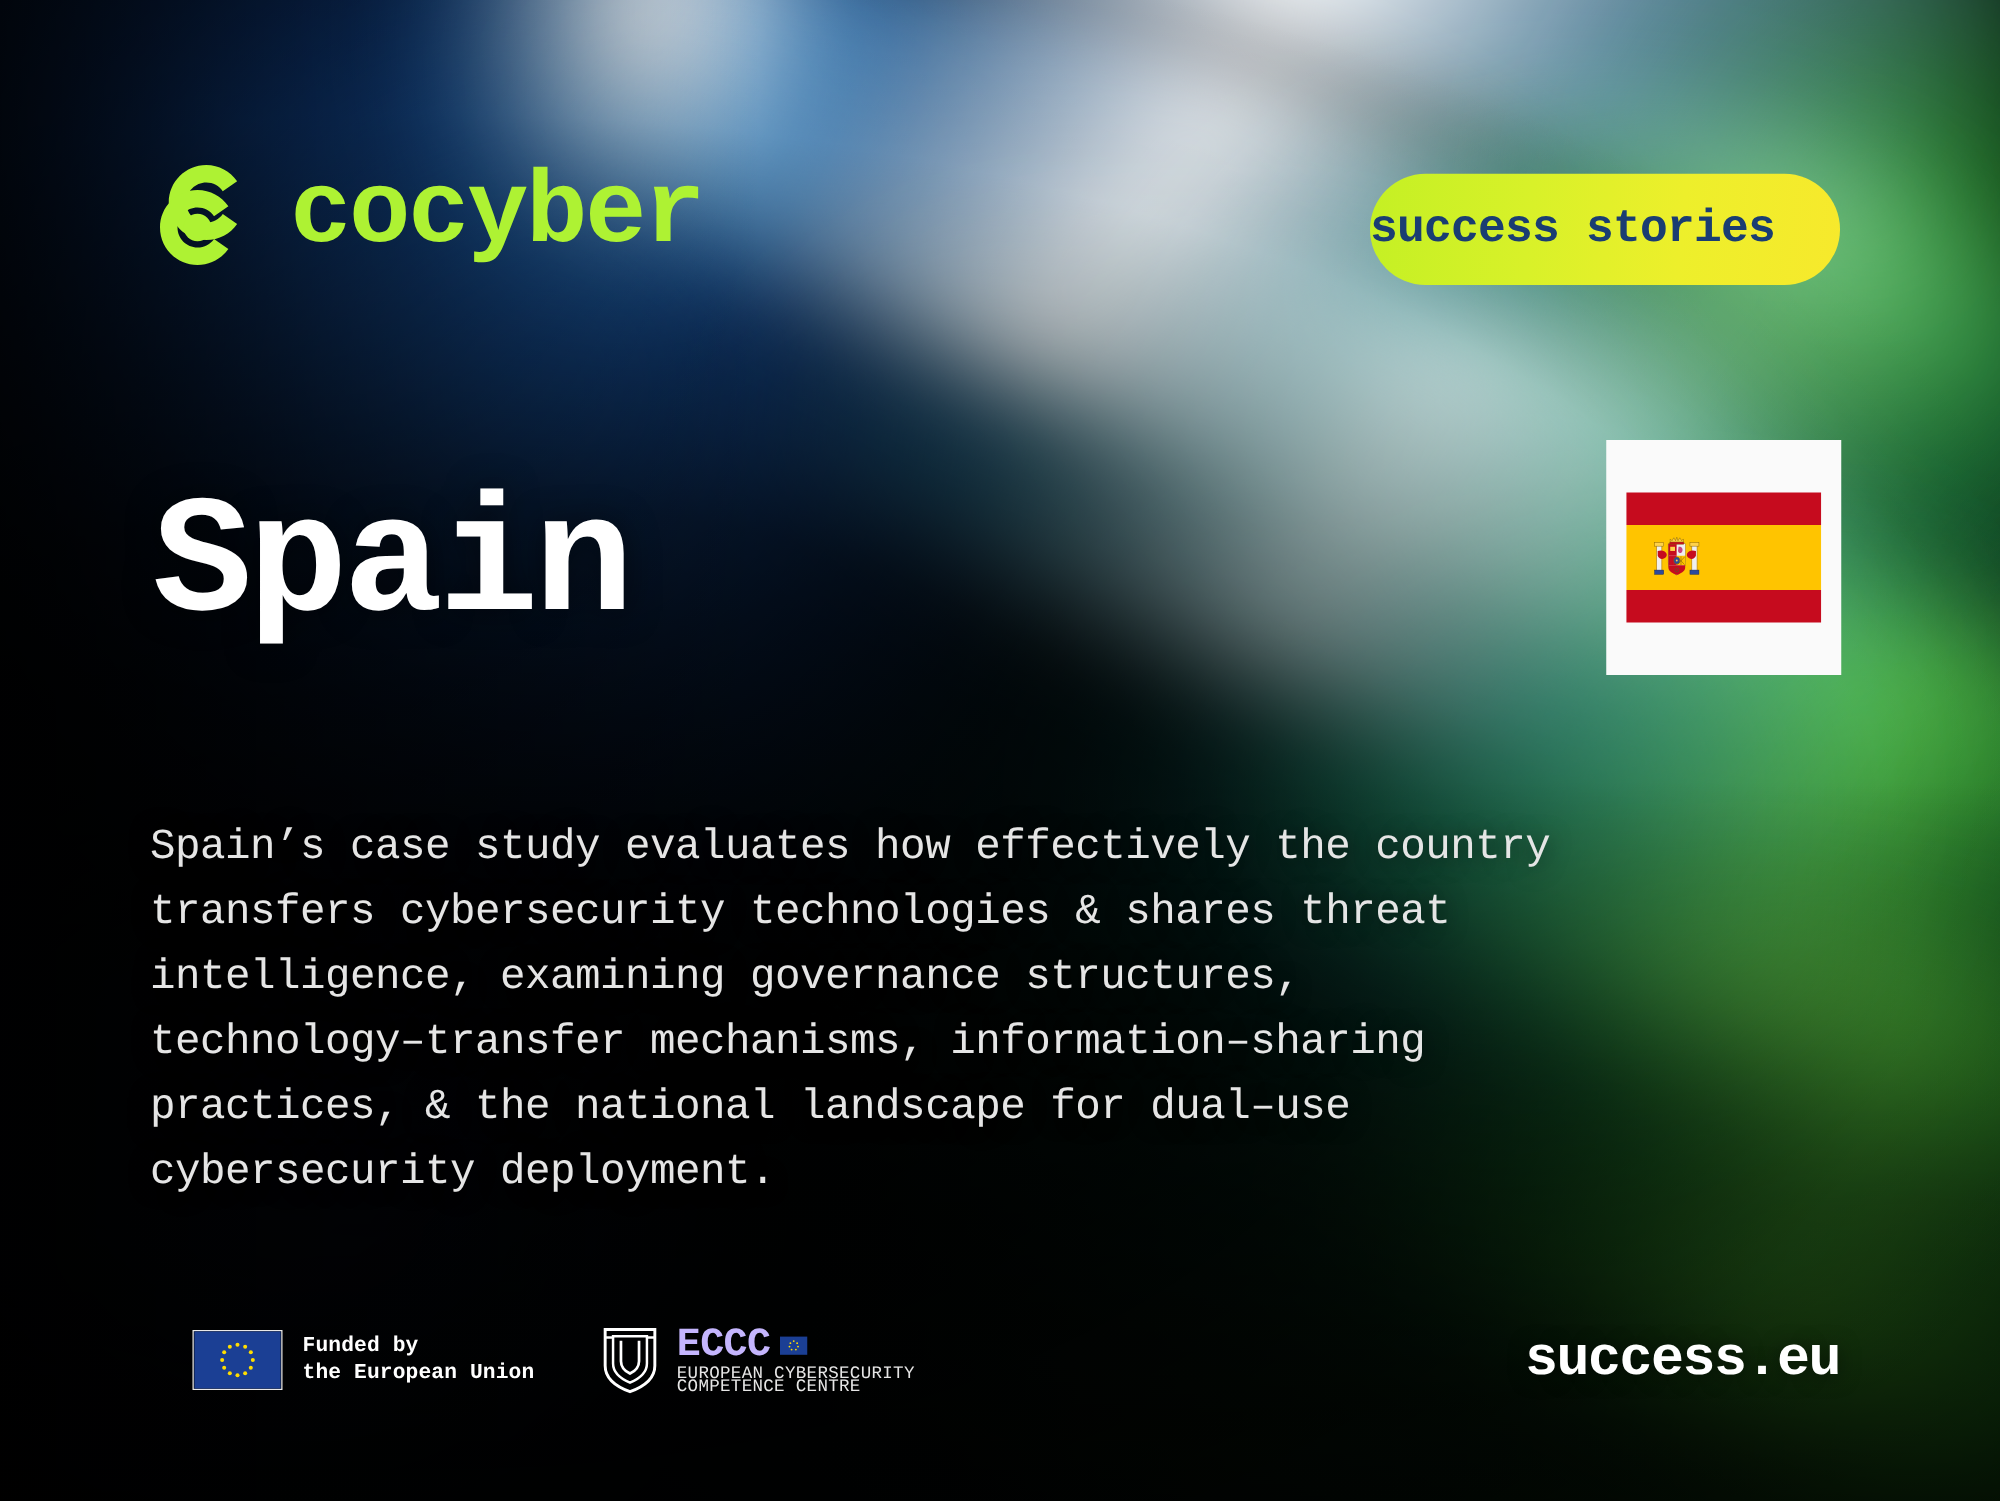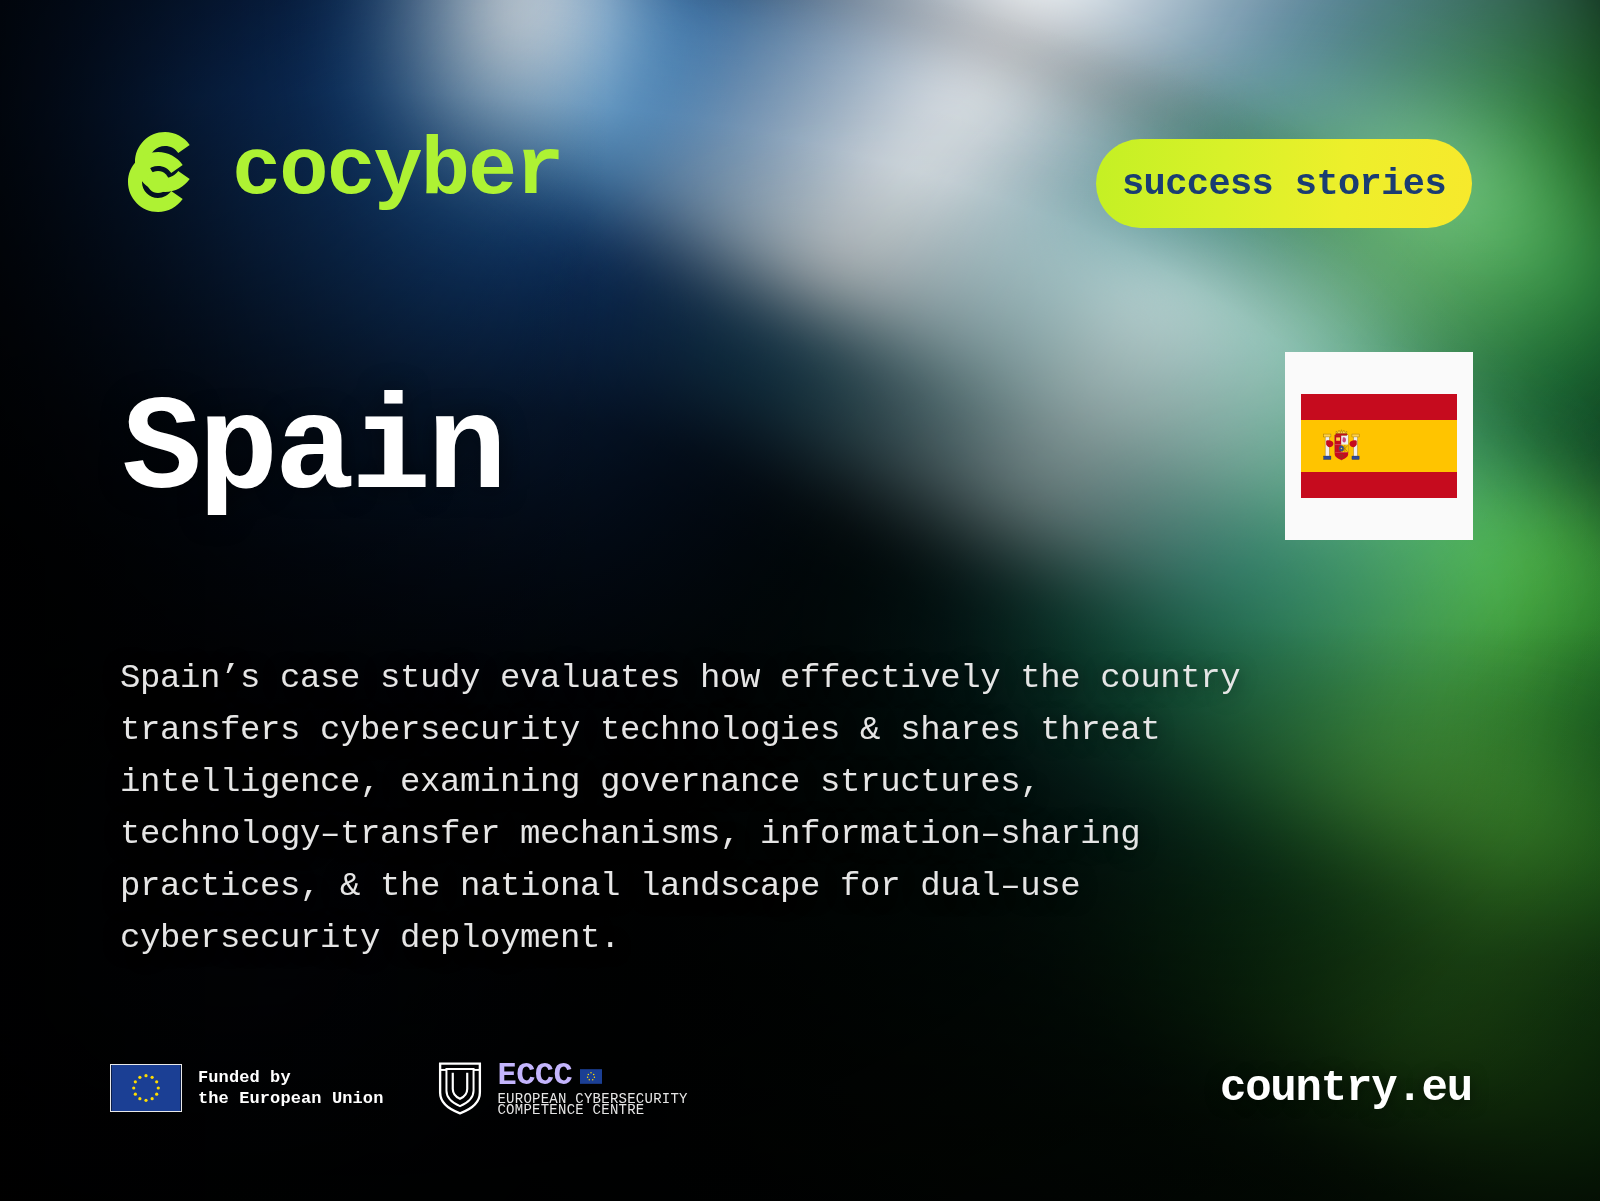--- a/index.html
+++ b/index.html
@@ -171,21 +171,21 @@
     font-size:82px; font-weight:bold; letter-spacing:-2px;
     color:#AEF233; line-height:1;
   }
 
   
   .badge {
     position:absolute; left:1096px; top:139px;
     width:376px; height:89px;
     border-radius:46px;
     background:linear-gradient(95deg, #C4F024 0%, #D8F129 34%, #EDEF2B 66%, #F7E92C 100%);
-    display:flex; align-items:center; justify-content:center;
+    display:flex; align-items:center; justify-content:flex-start;
   }
   .badge-label {
     font-size:37px; font-weight:bold; color:#1A3D72;
     letter-spacing:-0.6px;
   }
 
   
   .flag-frame {
     position:absolute; left:1285px; top:352px;
     width:188px; height:188px;
@@ -211,21 +211,21 @@
     letter-spacing:-0.4px;
     text-shadow:0 2px 18px rgba(0,0,0,0.6);
   }
 
   
   .footer-logos {
     position:absolute; left:110px; top:1060px;
     display:flex; align-items:center; gap:52px;
   }
 
-  .eu-funding { display:flex; align-items:center; gap:16px; }
+  .eu-funding { display:flex; align-items:center; gap:16px;margin-left:44px; }
   .eu-flag { width:72px; height:48px; display:block; border:1px solid #e9e9e9; }
   .eu-text {
     color:#FFFFFF; font-size:17px; font-weight:bold;
     line-height:21px; letter-spacing:0.1px; white-space:pre-line;
   }
 
   .eccc { display:flex; align-items:center; gap:12px; }
   .eccc-shield { width:50px; height:56px; display:block; }
   .eccc-text { display:flex; flex-direction:column; gap:2px; }
   .eccc-top { display:flex; align-items:center; gap:8px; }
@@ -405,16 +405,16 @@
               </svg>
             </span>
           </span>
           <span class="eccc-sub">EUROPEAN CYBERSECURITY
 COMPETENCE CENTRE</span>
         </span>
       </div>
 
     </div>
 
-    <div class="site-url">country.eu</div>
+    <div class="site-url">success.eu</div>
 
   </div>
 </div>
 
 </body></html>

